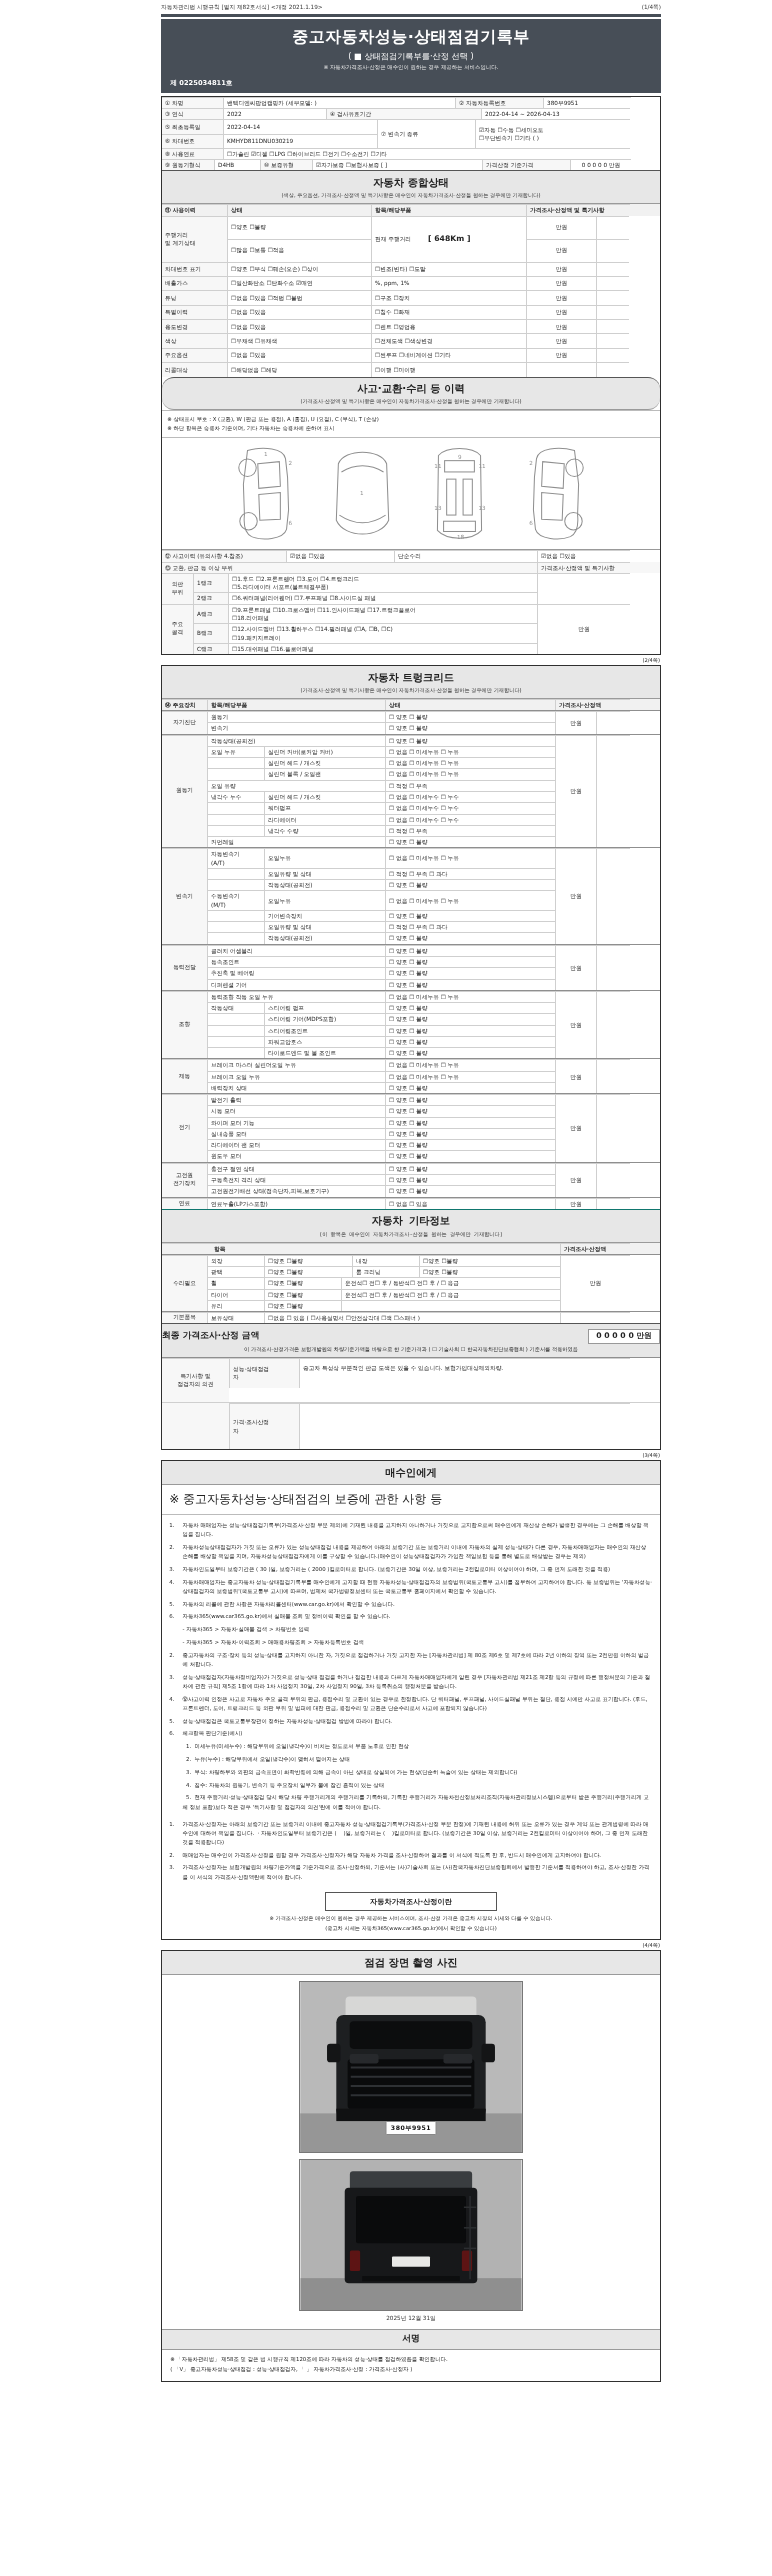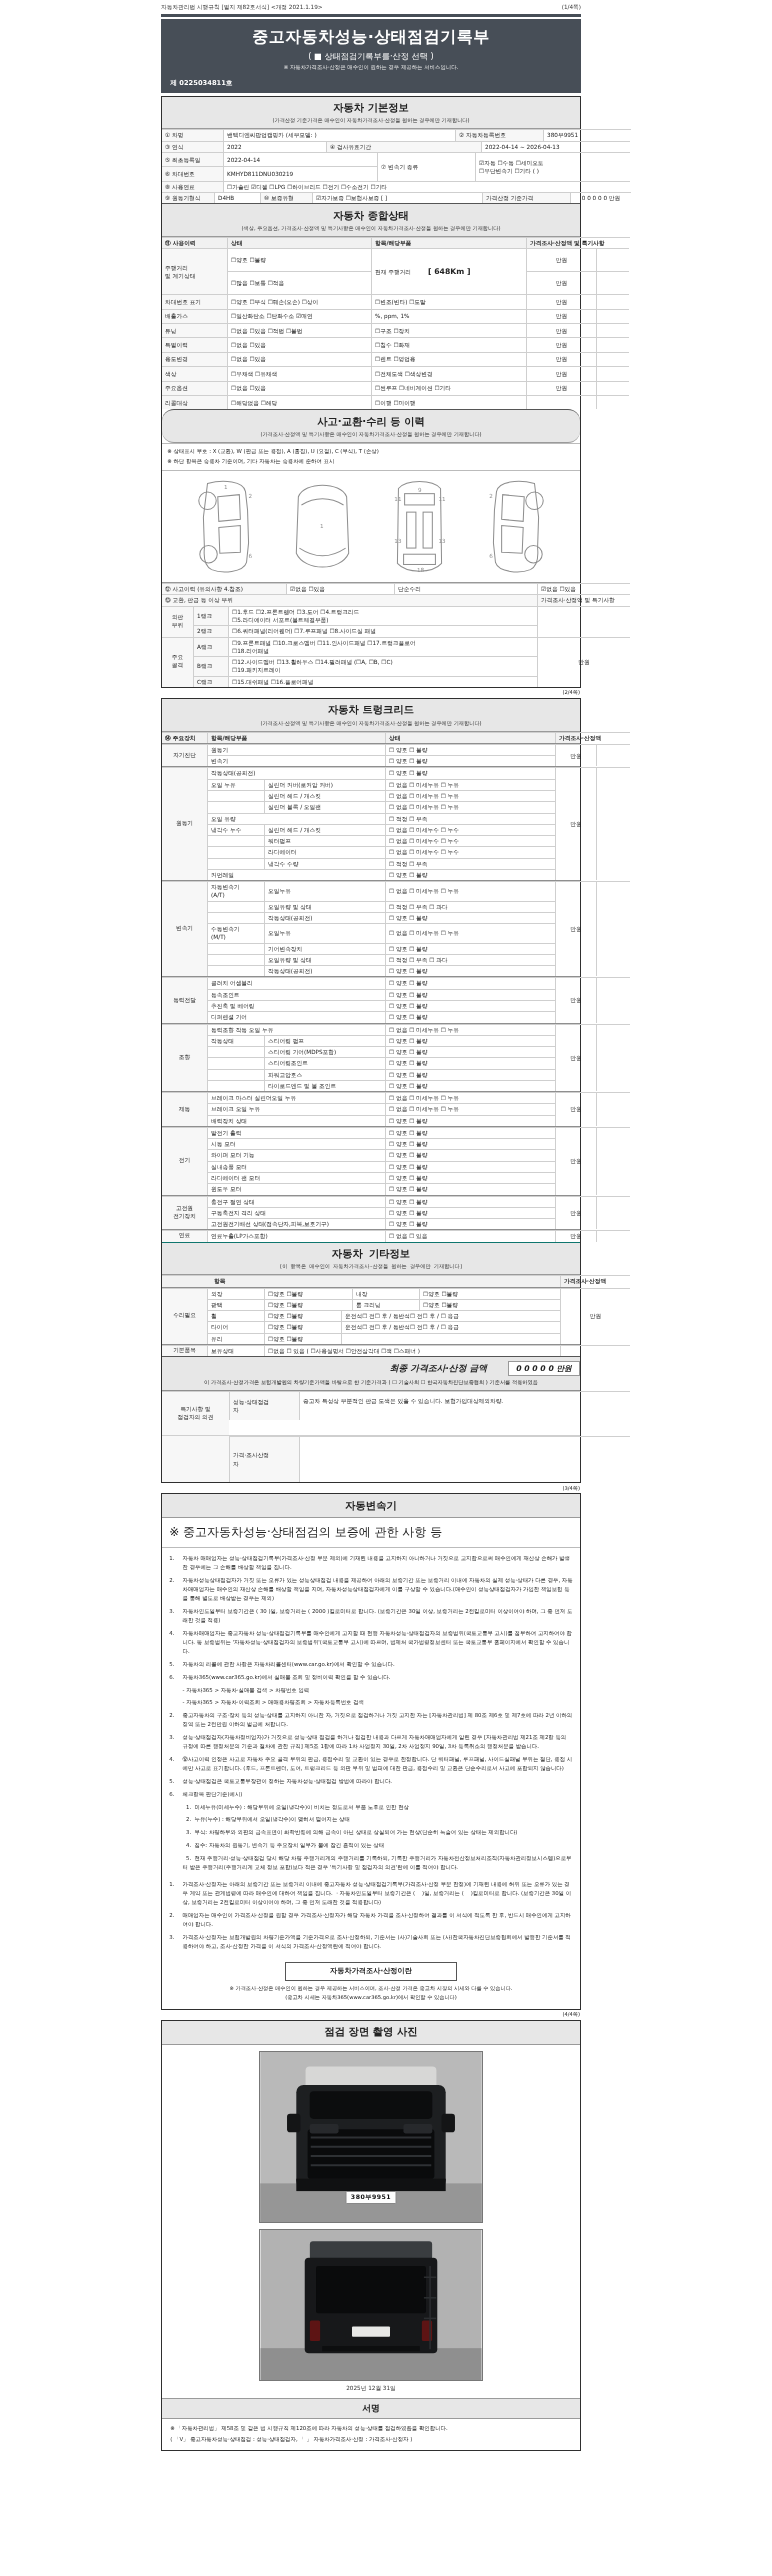--- a/index.html
+++ b/index.html
@@ -1,18 +1,18 @@
 <!DOCTYPE html>
 <html style="font-size:8.2px"><head>
 <meta charset="utf-8">
 <style>
   html,body{margin:0;padding:0;}
   body{width:773px;height:2576px;background:#fff;overflow:hidden;
        font-family:"DejaVu Sans","Liberation Sans",sans-serif;color:#222;}
-  .col{width:420px;margin-left:161px;}
+  .col{width:500px;margin-left:161px;}
   .topline{display:flex;justify-content:space-between;font-size:5.7px;color:#333;padding-top:3.6px;}
   .titleblock{background:#474e57;color:#fff;margin-top:2.1px;padding-top:3.1px;}
   .titlebar-line{height:2.6px;background:#fff;margin:0 0 7.2px 0;}
   .doc-title{text-align:center;font-size:16px;font-weight:bold;letter-spacing:0.5px;}
   .doc-sub{text-align:center;font-size:8.2px;margin-top:3.1px;}
   .doc-note{text-align:center;font-size:5.4px;margin-top:2.6px;color:#e8e8e8;}
   .doc-no{font-size:6.7px;font-weight:bold;padding:4.1px 0 4.6px 9.3px;margin-top:4.1px;}
   .pagebox{border:1.5px solid #2f2f2f;background:#fff;}
   .marker{text-align:right;font-size:5.2px;color:#222;padding:1.5px 1px;}
   .sechead{background:#e7e7e7;border-bottom:0.5px solid #9a9a9a;text-align:center;padding:4.6px 0 4.1px 0;}
@@ -50,21 +50,21 @@
   .dgroup{display:grid;grid-template-columns:45px 348px 41px 34px;border-top:0.5px solid #8f8f8f;}
   .drow{display:grid;}
   .drow[data-m="s"]{grid-template-columns:57px 121px 170px;}
   .drow[data-m="f"]{grid-template-columns:178px 170px;}
   .r-exth{grid-template-columns:398px 70px;background:#f1f1f1;font-weight:bold;}
   .xgroup{display:grid;grid-template-columns:45px 353px 70px;border-top:0.5px solid #8f8f8f;}
   .xrow{display:grid;}
   .xrow[data-m="a"]{grid-template-columns:57px 88px 67px 142px;}
   .xrow[data-m="b"]{grid-template-columns:57px 77px 219px;}
   .finalrow{border-top:1px solid #555;background:#e7e7e7;text-align:center;padding:4.1px 0;}
-  .finalrow .amtline{display:flex;justify-content:flex-end;align-items:center;gap:21px;font-style:italic;}
+  .finalrow .amtline{display:flex;justify-content:space-between;align-items:center;gap:21px;}
   .finalrow .amtlab{font-size:8.8px;font-weight:bold;}
   .finalrow .amt{font-size:7.7px;font-weight:bold;background:#fff;border:0.5px solid #999;padding:1.5px 7.2px;}
   .finalrow .note{font-size:5.2px;margin-top:2.6px;}
   .remark{display:grid;grid-template-columns:67px 70px 331px;border-top:0.5px solid #8f8f8f;}
   .noticebody{font-size:5.4px;line-height:1.7;padding:2.1px 7.2px;}
   .nrow{display:flex;padding:3.6px 0 0 0;}
   .nrow .num{width:13.4px;flex:none;}
   .nhead{font-size:12px;padding:6.2px 7.2px;border-bottom:0.5px solid #bbb;}
   .nhead2{font-size:6.4px;padding:6.2px 7.2px;border-top:0.5px solid #bbb;border-bottom:0.5px solid #bbb;margin-top:5.2px;}
   .infobox{width:170px;margin:8.2px auto 3.1px auto;border:0.8px solid #555;text-align:center;
@@ -91,24 +91,20 @@
 
   <div class="titleblock">
     <div class="titlebar-line"></div>
     <div class="doc-title">중고자동차성능·상태점검기록부</div>
     <div class="doc-sub">( ■ 상태점검기록부를·산정 선택 )</div>
     <div class="doc-note">※ 자동차가격조사·산정은 매수인이 원하는 경우 제공하는 서비스입니다.</div>
     <div class="doc-no">제 0225034811호</div>
   </div>
 
   <div class="pagebox" style="margin-top:2.6px;">
-    <div class="sechead">
-      <div class="sechead-title">자동차 기본정보</div>
-      <div class="sechead-sub">(가격산정 기준가격은 매수인이 자동차가격조사·산정을 원하는 경우에만 기재합니다)</div>
-    </div>
     <div class="grid r-basic1">
       <div class="cell lab first">① 차명</div>
       <div class="cell">밴텍디엔씨팝업캠핑카 (세부모델: )</div>
       <div class="cell lab">② 자동차등록번호</div>
       <div class="cell">380부9951</div>
     </div>
     <div class="grid r-basic2">
       <div class="cell lab first">③ 연식</div>
       <div class="cell">2022</div>
       <div class="cell lab">④ 검사유효기간</div>
@@ -729,21 +725,21 @@
       <div class="vlabel" style="border-top:none;"></div>
       <div class="cell pre lab">가격·조사산정
 자</div>
       <div class="cell"></div>
     </div>
   </div>
   <div class="marker">(3/4쪽)</div>
 
   <div class="pagebox">
     <div class="sechead">
-      <div class="sechead-title">자동변속기</div>
+      <div class="sechead-title">매수인에게</div>
     </div>
     <div class="nhead">※ 중고자동차성능·상태점검의 보증에 관한 사항 등</div>
     <div class="noticebody">
 
         <div class="nrow">
           <span class="num prew">1.</span>
           <span class="txt prew">자동차 매매업자는 성능·상태점검기록부(가격조사·산정 부분 제외)에 기재된 내용을 고지하지 아니하거나 거짓으로 고지함으로써 매수인에게 재산상 손해가 발생한 경우에는 그 손해를 배상할 책임을 집니다.</span>
         </div>
 
         <div class="nrow">

